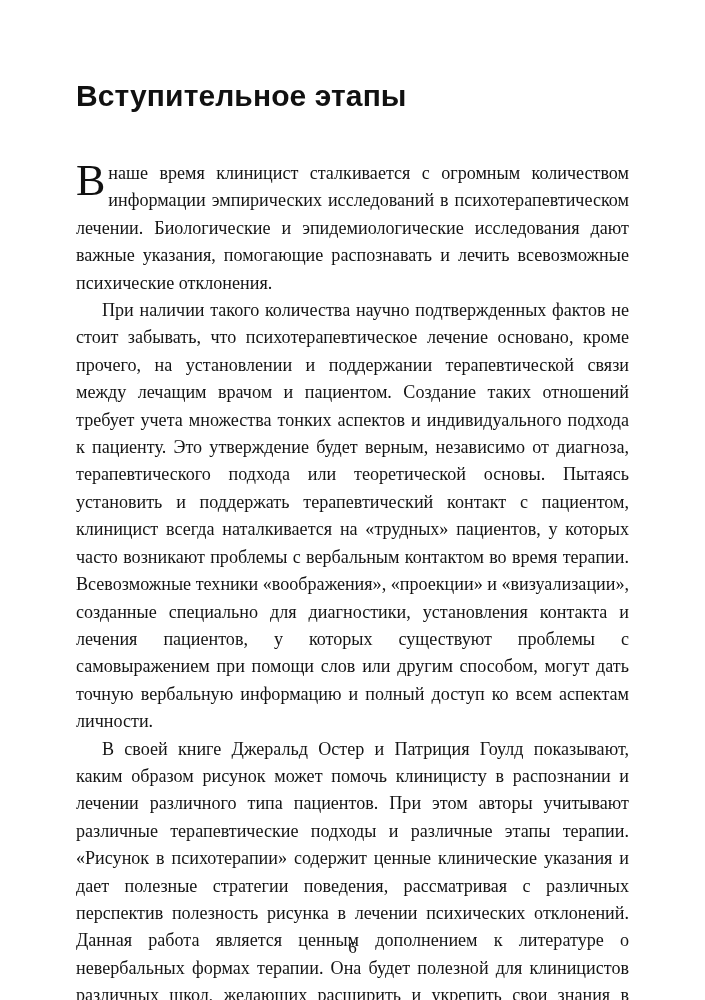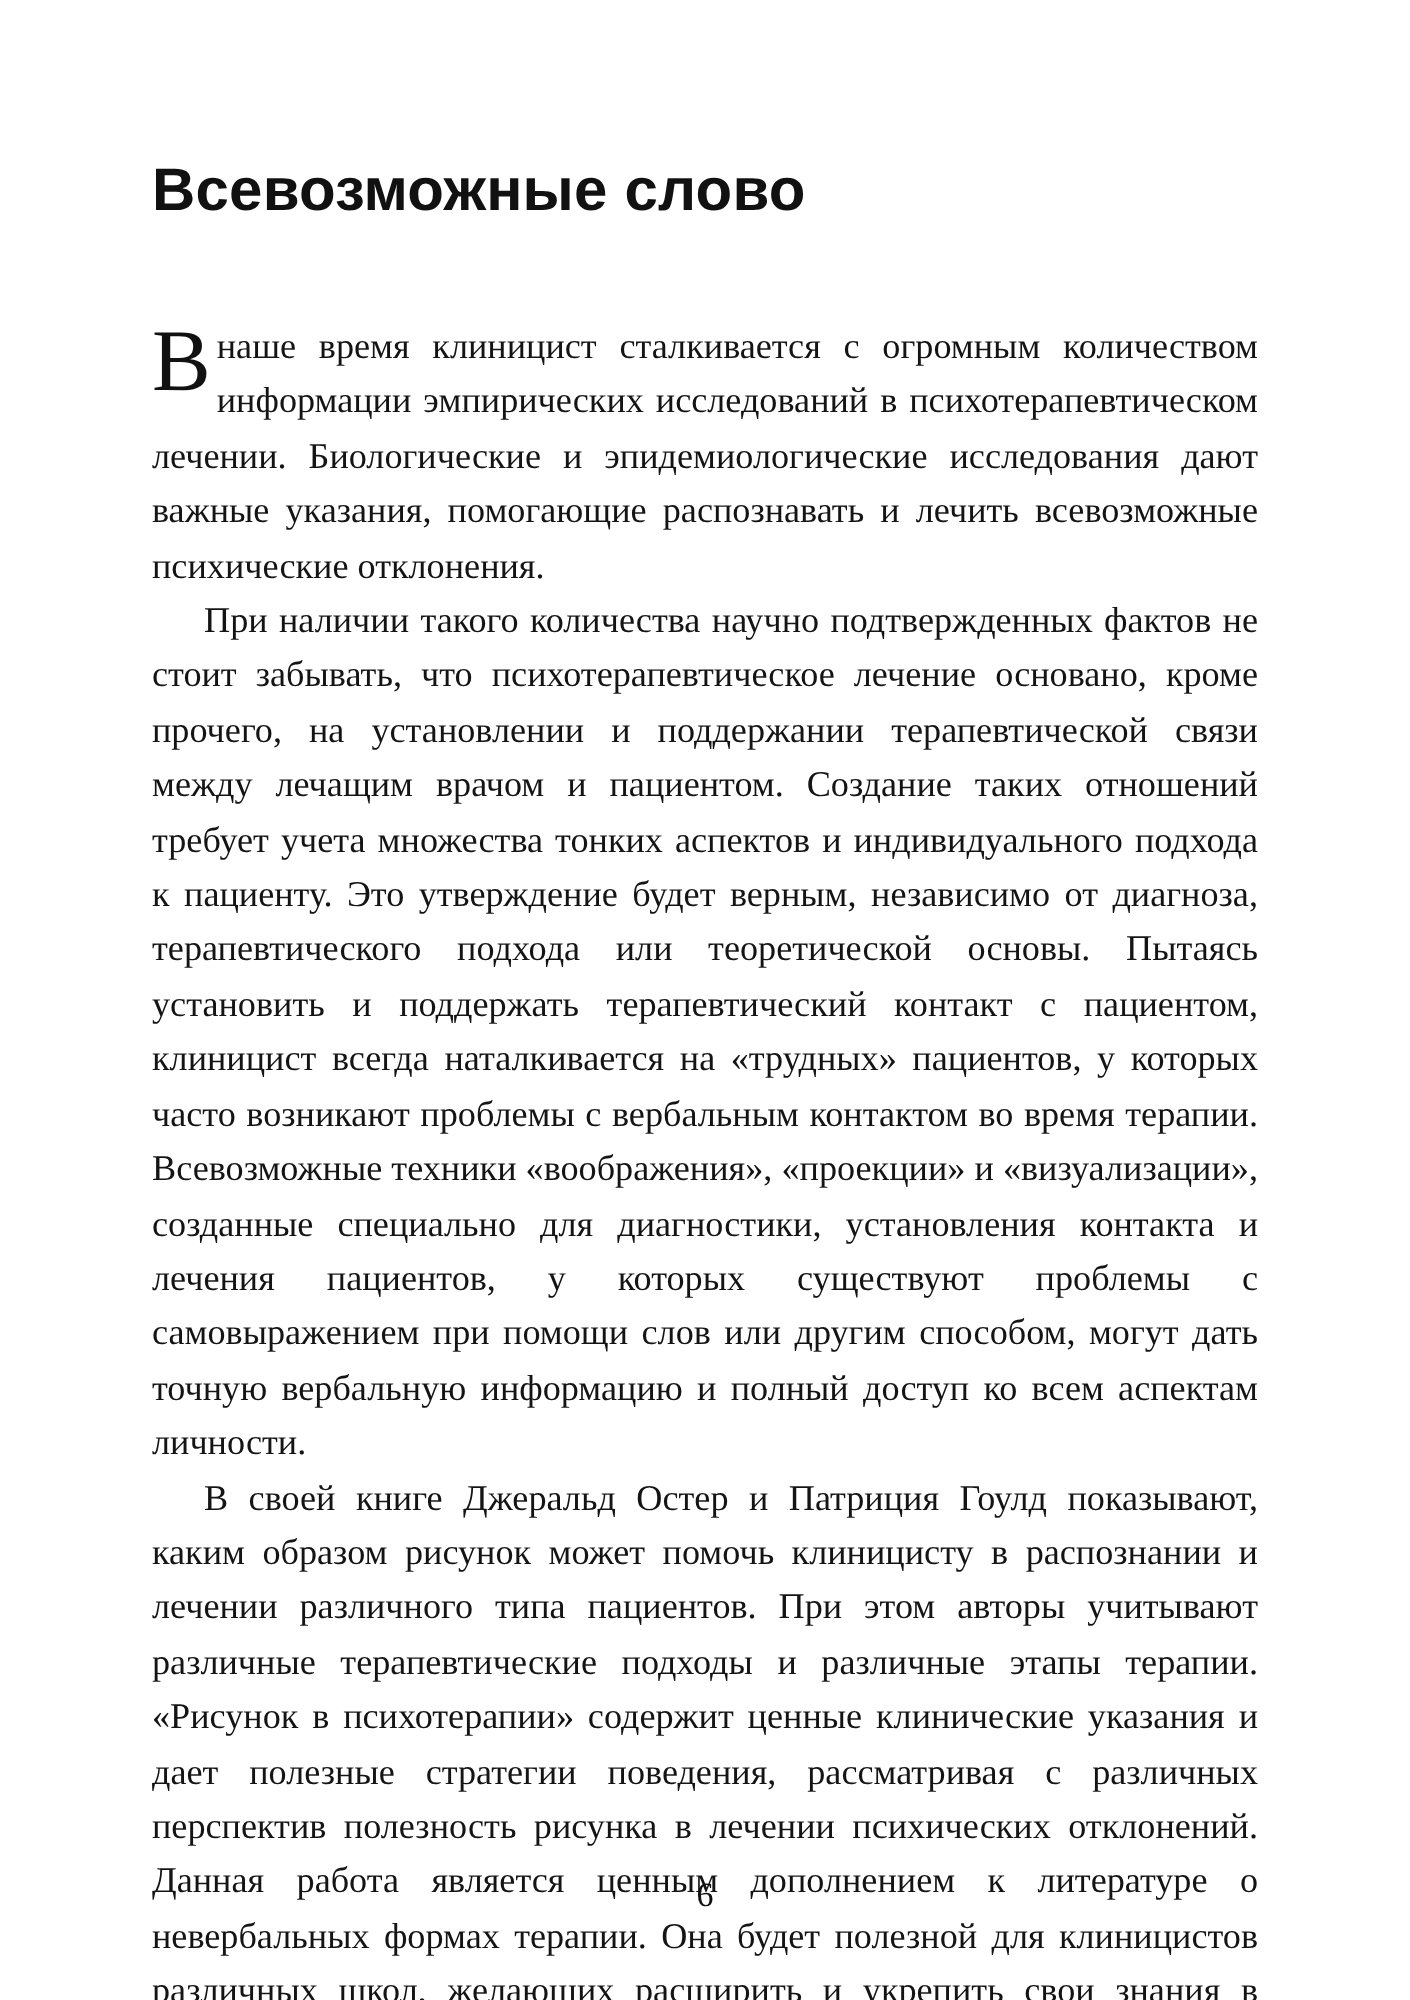--- a/index.html
+++ b/index.html
@@ -67,21 +67,21 @@
     font-size: 17px;
     color: #111111;
   }
 </style>
 </head>
 <body>
 
 <div class="page">
   <div class="content">
 
-    <h1 class="chapter-title">Всевозможные слово</h1>
+    <h1 class="chapter-title">Вступительное этапы</h1>
 
     <div class="body-text">
       <p class="first"><span class="dropcap">В</span><span> наше время клиницист сталкивается с огромным количеством информации эмпирических исследований в психотерапевтическом лечении. Биологические и эпидемиологические исследования дают важные указания, помогающие распознавать и лечить всевозможные психические отклонения.</span></p>
       <p>При наличии такого количества научно подтвержденных фактов не стоит забывать, что психотерапевтическое лечение основано, кроме прочего, на установлении и поддержании терапевтической связи между лечащим врачом и пациентом. Создание таких отношений требует учета множества тонких аспектов и индивидуального подхода к пациенту. Это утверждение будет верным, независимо от диагноза, терапевтического подхода или теоретической основы. Пытаясь установить и поддержать терапевтический контакт с пациентом, клиницист всегда наталкивается на «трудных» пациентов, у которых часто возникают проблемы с вербальным контактом во время терапии. Всевозможные техники «воображения», «проекции» и «визуализации», созданные специально для диагностики, установления контакта и лечения пациентов, у которых существуют проблемы с самовыражением при помощи слов или другим способом, могут дать точную вербальную информацию и полный доступ ко всем аспектам личности.</p>
       <p>В своей книге Джеральд Остер и Патриция Гоулд показывают, каким образом рисунок может помочь клиницисту в распознании и лечении различного типа пациентов. При этом авторы учитывают различные терапевтические подходы и различные этапы терапии. «Рисунок в психотерапии» содержит ценные клинические указания и дает полезные стратегии поведения, рассматривая с различных перспектив полезность рисунка в лечении психических отклонений. Данная работа является ценным дополнением к литературе о невербальных формах терапии. Она будет полезной для клиницистов различных школ, желающих расширить и укрепить свои знания в использовании рисунка в клинической практике, поскольку является достойным внимания вкладом в этой области.</p>
     </div>
 
   </div>
 
   <div class="page-number">6</div>

